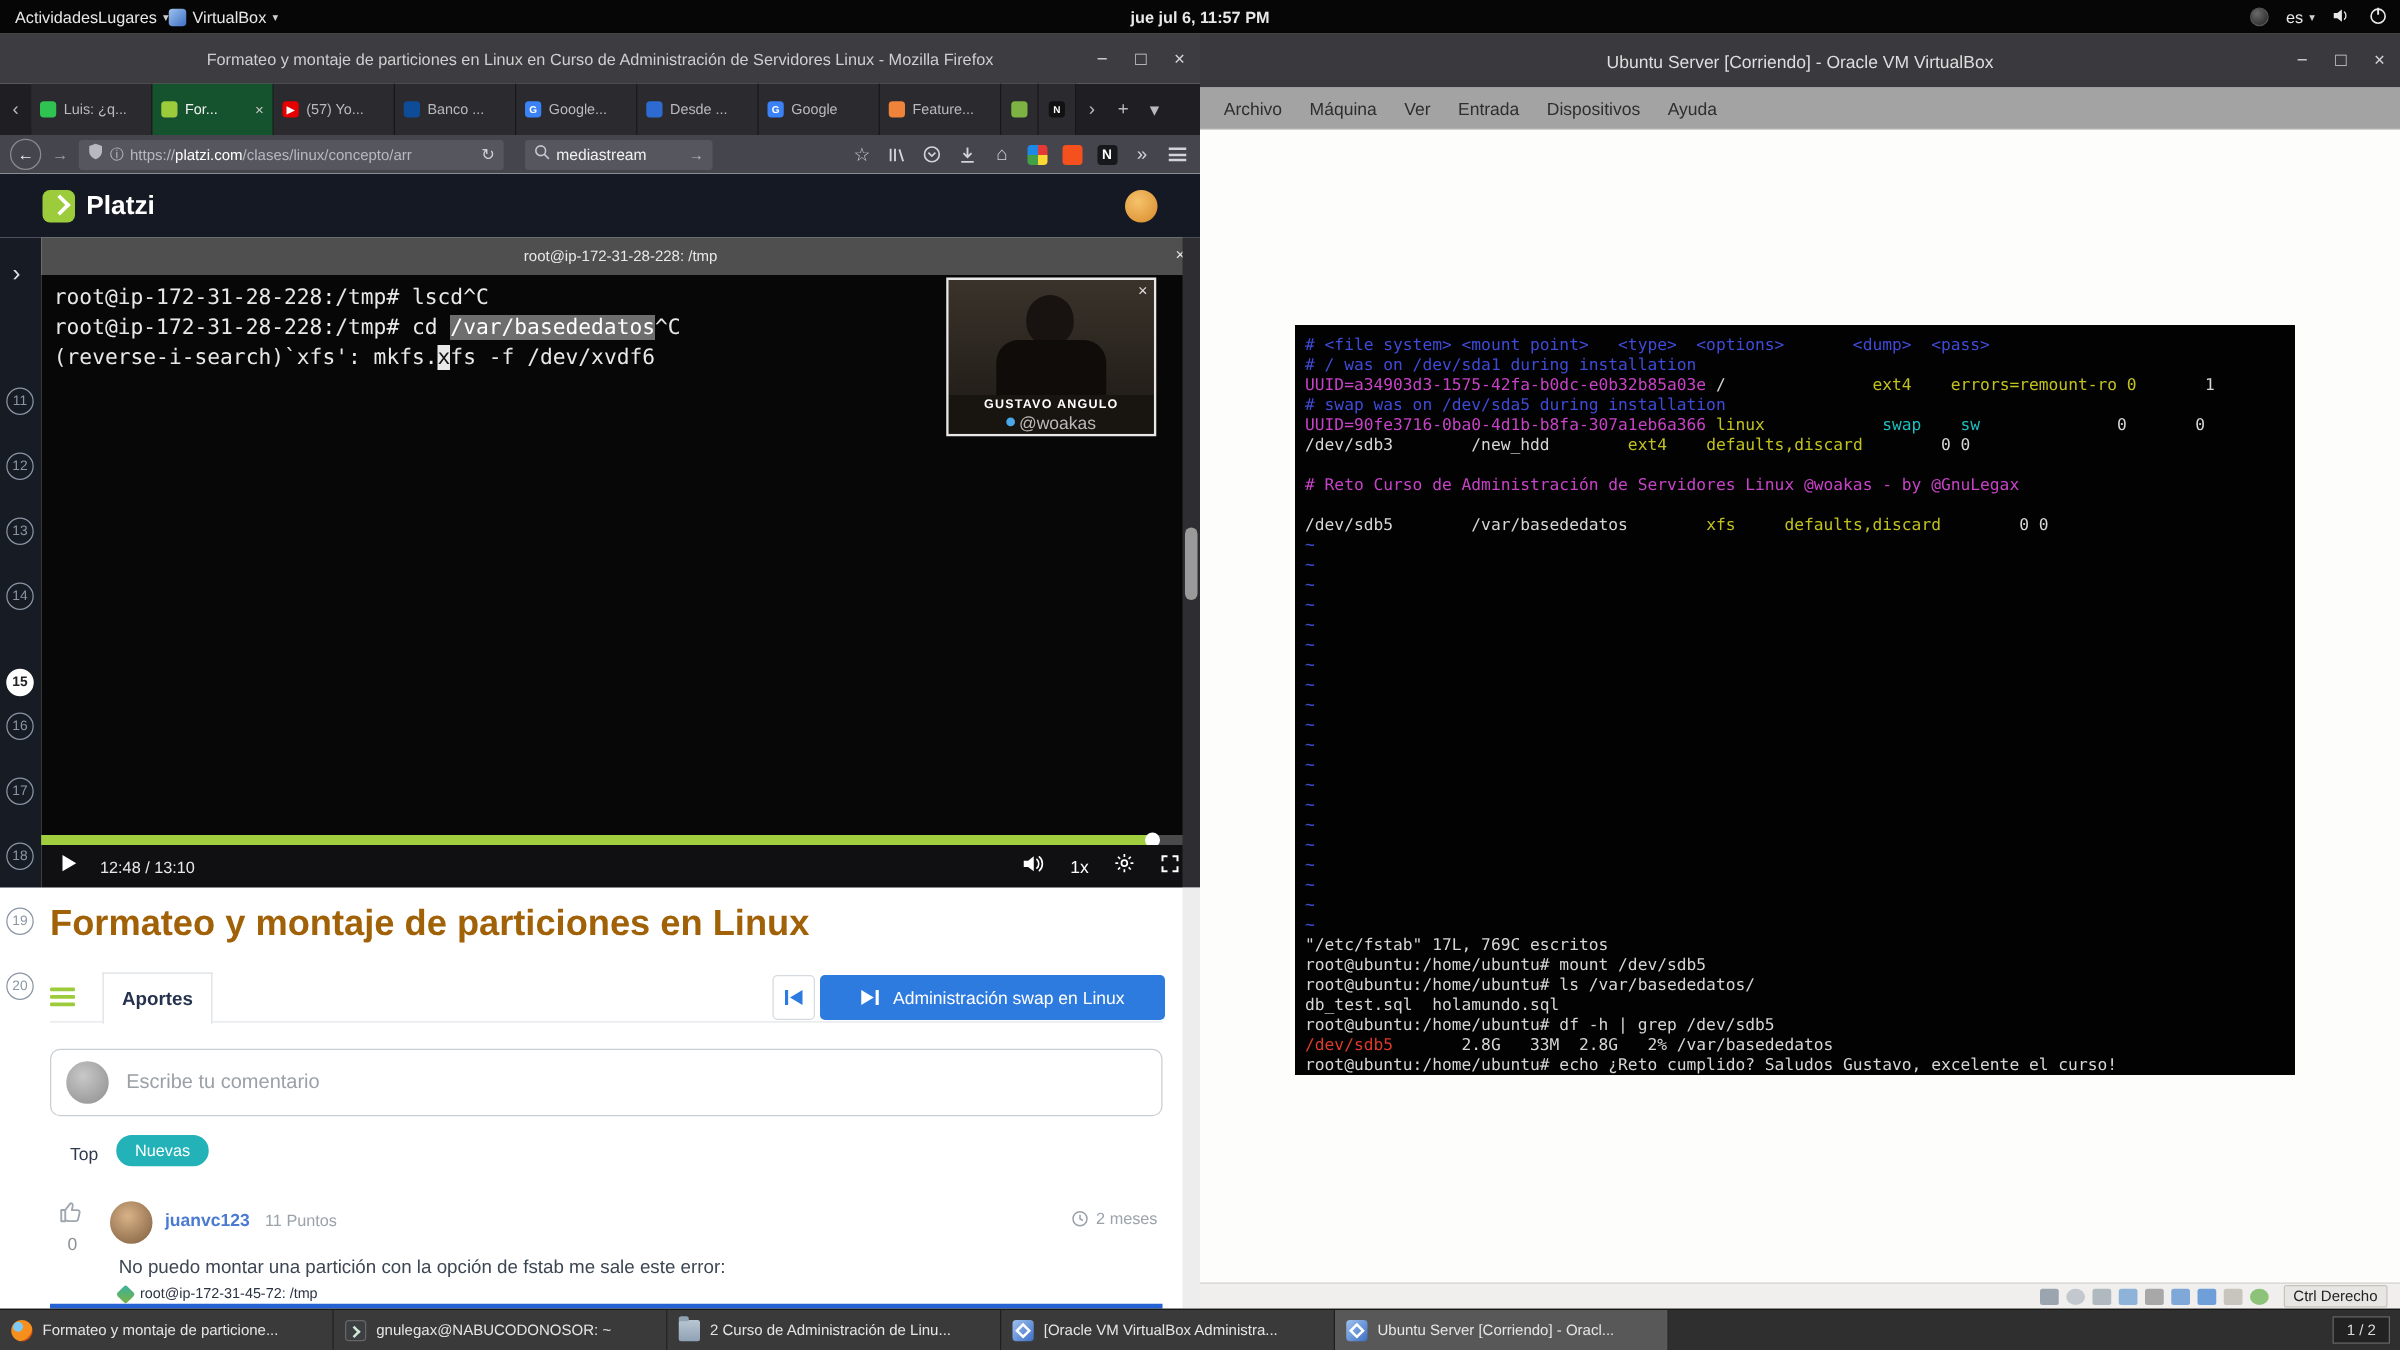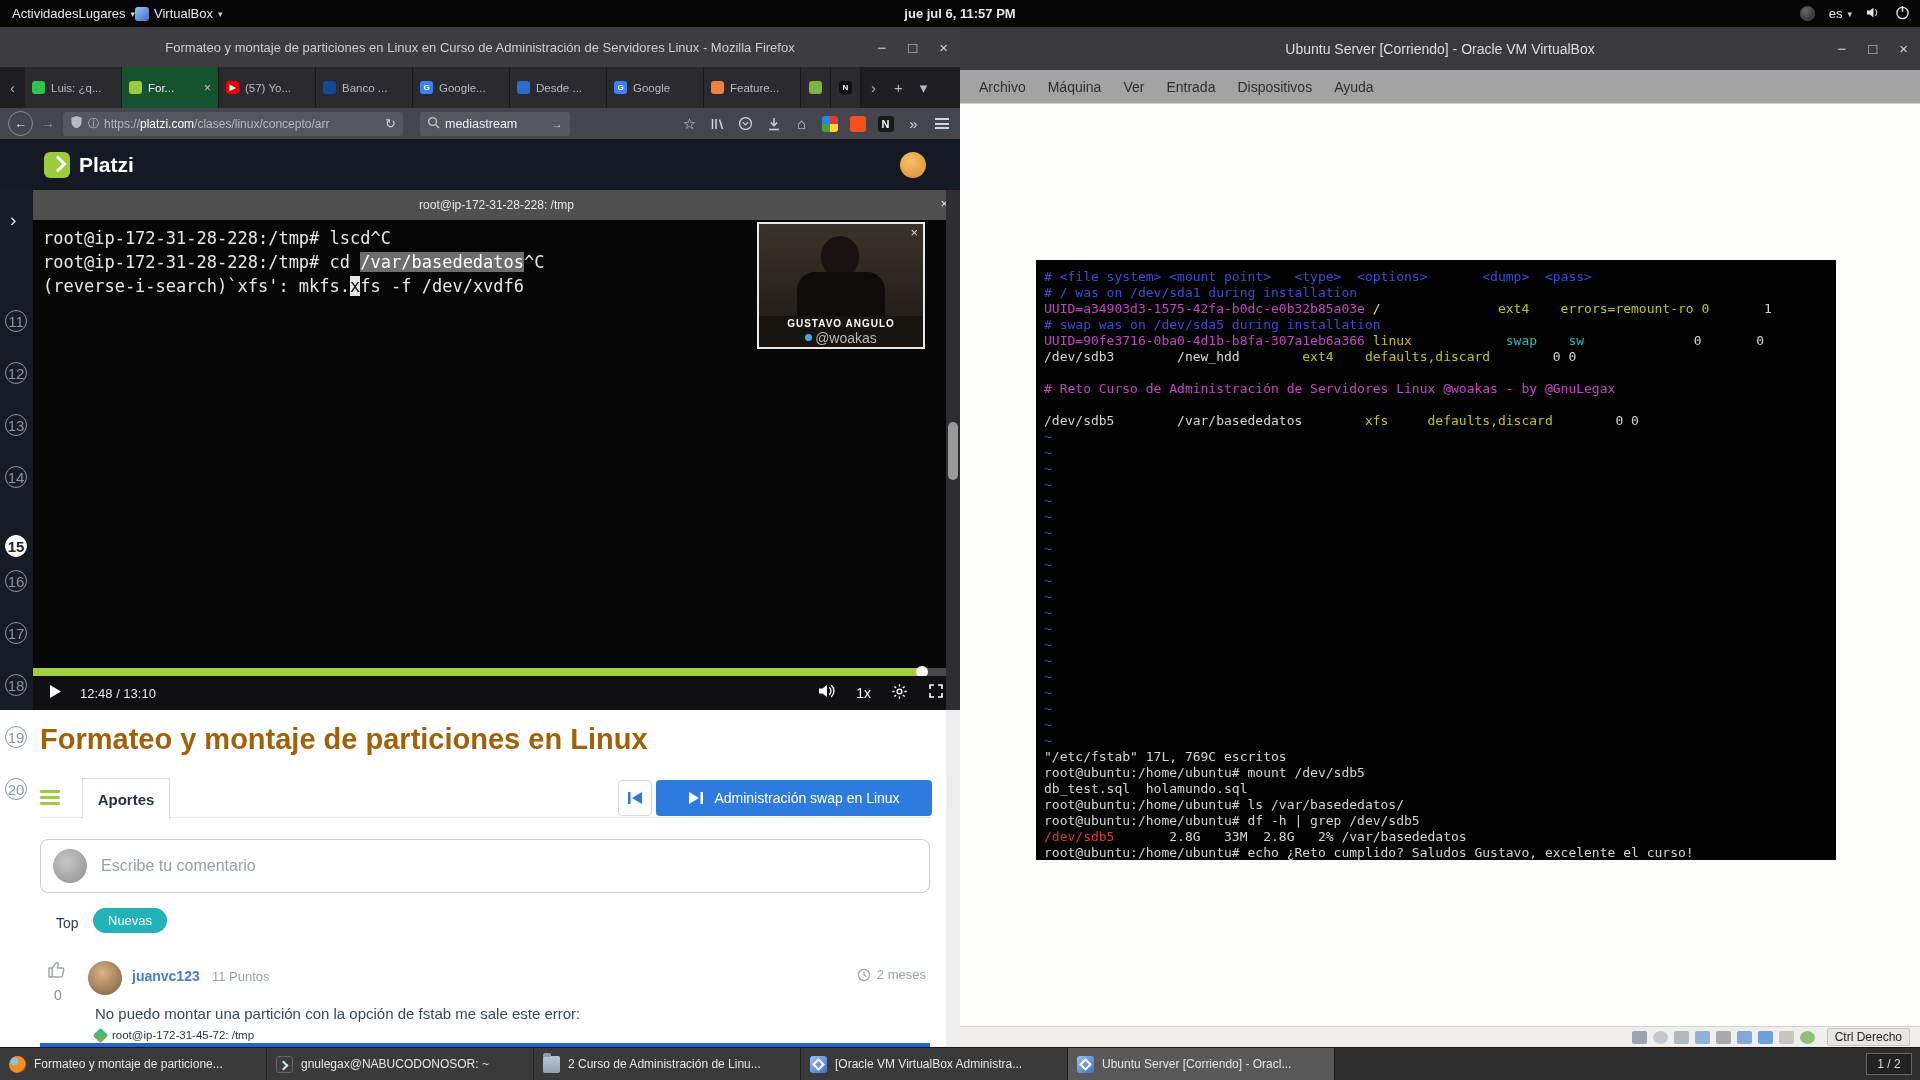--- a/index.html
+++ b/index.html
@@ -48,29 +48,29 @@
 .nicon{color:#d3d3da;font-size:15px;width:21px;text-align:center;display:flex;align-items:center;justify-content:center;flex:none}
 .nicon.first{margin-left:auto}
 .extc{width:16px;height:16px;border-radius:3px;background:conic-gradient(#e53935 0 25%,#fdd835 0 50%,#43a047 0 75%,#1e88e5 0)}
 .exto{width:16px;height:16px;border-radius:3px;background:#f4511e}
 .extn{width:16px;height:16px;border-radius:3px;background:#17181c;color:#fff;font-size:11px;font-weight:bold;display:flex;align-items:center;justify-content:center}
 .hbars i{display:block;width:14px;height:2px;background:#d3d3da;margin:2.5px 0}
 
 
 .ff-page{position:absolute;left:0;top:112px;width:960px;height:908px;background:#fff;overflow:hidden}
 .pz-header{position:absolute;left:0;top:0;width:960px;height:51px;background:#141923;display:flex;align-items:center;padding:0 20px}
-.pz-logo{display:flex;align-items:center;gap:9px;margin-left:24px}
+.pz-logo{display:flex;align-items:center;gap:9px;margin-left:14px}
 .pz-mark{width:26px;height:26px;border-radius:6px;background:#9ccc3c;position:relative}
 .pz-mark::after{content:"";position:absolute;left:8px;top:6px;width:9px;height:9px;border:3px solid #fff;border-left:none;border-top:none;transform:rotate(-45deg)}
 .pz-word{color:#fff;font-size:21px;font-weight:bold}
 .pz-avatar{margin-left:auto;margin-right:14px;width:26px;height:26px;border-radius:50%;background:radial-gradient(circle at 40% 35%,#f5c36b,#d98a2b)}
 .pz-sidebar-bg{position:absolute;left:0;top:51px;width:33px;height:520px;background:#171b24}
 .pz-expand{position:absolute;left:10px;top:70px;color:#dfe3e8;font-size:19px;z-index:5}
 #pz-circles{position:absolute;left:0;top:0;width:33px;height:908px;z-index:5}
-.pz-circle{position:absolute;left:5px;width:22px;height:22px;border-radius:50%;border:1px solid #8b95a5;color:#8b95a5;font-size:15px;display:flex;align-items:center;justify-content:center;background:transparent}
+.pz-circle{position:absolute;left:5px;width:22px;height:22px;border-radius:50%;border:1px solid #8b95a5;color:#8b95a5;font-size:11px;display:flex;align-items:center;justify-content:center;background:transparent}
 .pz-circle.active{background:#fff;border-color:#fff;color:#222;font-weight:bold}
 
 .vid-titlebar{position:absolute;left:33px;top:51px;width:927px;height:30px;background:#4f4f4f;display:flex;align-items:center;justify-content:center;color:#e8e8e8;font-size:12px}
 .vid-close{position:absolute;right:12px;top:6px;color:#e8e8e8;font-size:13px}
 .vid-body{position:absolute;left:33px;top:81px;width:927px;height:448px;background:#070707}
 #vid-term{position:absolute;left:10px;top:6px;font-family:"DejaVu Sans Mono",monospace;font-size:17px}
 #vid-term .tline{height:24px;line-height:24px;white-space:pre}
 #vid-term .c-plain{color:#e8e8e8}
 #vid-term .c-hl{background:#6e6e6e;color:#fff}
 #vid-term .c-cursor{background:#e8e8e8;color:#111}
@@ -493,22 +493,22 @@
             <div class="tline"><span class="c-b">~</span></div>
             <div class="tline"><span class="c-b">~</span></div>
             <div class="tline"><span class="c-b">~</span></div>
             <div class="tline"><span class="c-b">~</span></div>
             <div class="tline"><span class="c-b">~</span></div>
             <div class="tline"><span class="c-b">~</span></div>
             <div class="tline"><span class="c-b">~</span></div>
             <div class="tline"><span class="c-b">~</span></div>
             <div class="tline"><span class="c-w">"/etc/fstab" 17L, 769C escritos</span></div>
             <div class="tline"><span class="c-w">root@ubuntu:/home/ubuntu# mount /dev/sdb5</span></div>
+            <div class="tline"><span class="c-w">root@ubuntu:/home/ubuntu# ls /var/basededatos/</span></div>
             <div class="tline"><span class="c-w">db_test.sql  holamundo.sql</span></div>
-            <div class="tline"><span class="c-w">root@ubuntu:/home/ubuntu# ls /var/basededatos/</span></div>
             <div class="tline"><span class="c-w">root@ubuntu:/home/ubuntu# df -h | grep /dev/sdb5</span></div>
             <div class="tline"><span class="c-r">/dev/sdb5</span><span class="c-w">       2.8G   33M  2.8G   2% /var/basededatos</span></div>
             <div class="tline"><span class="c-w">root@ubuntu:/home/ubuntu# echo ¿Reto cumplido? Saludos Gustavo, excelente el curso!</span></div>
           </div>
       </div>
     </div>
     <div class="vb-status">
       <span class="si" style="background:#9aa5b0"></span>
       <span class="si" style="background:#c2c8ce;border-radius:50%"></span>
       <span class="si" style="background:#b0b8c0"></span>

